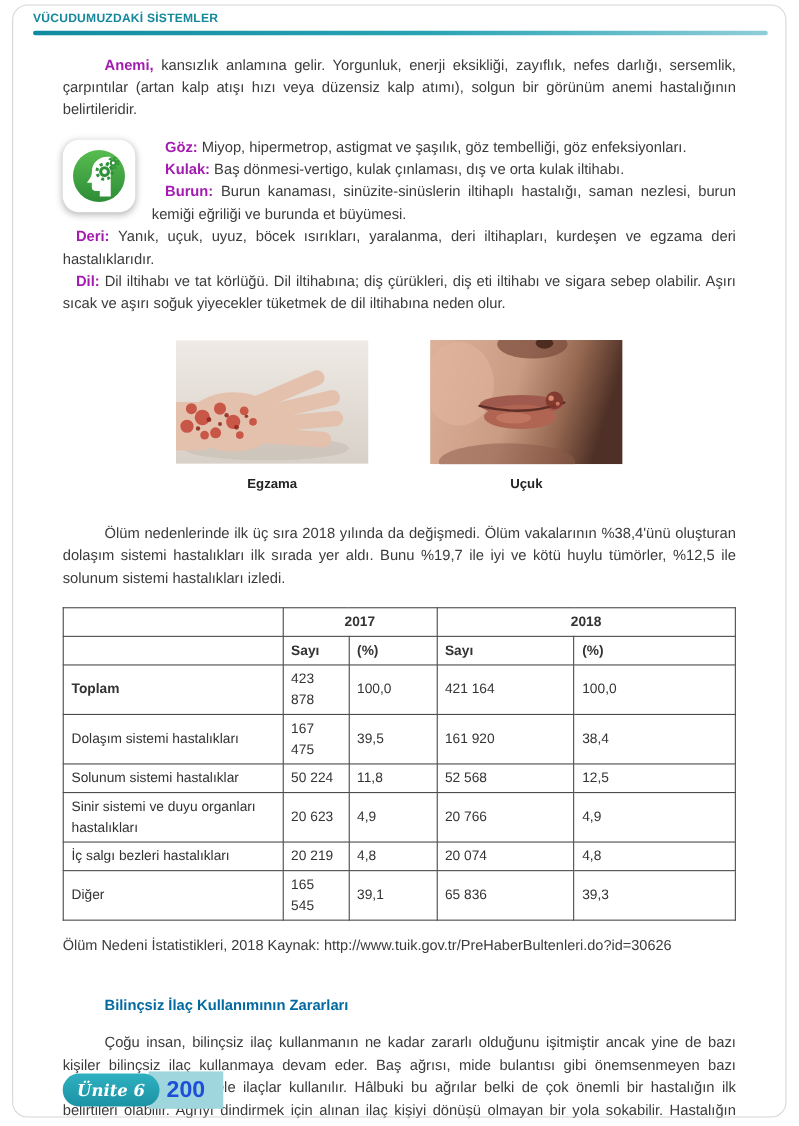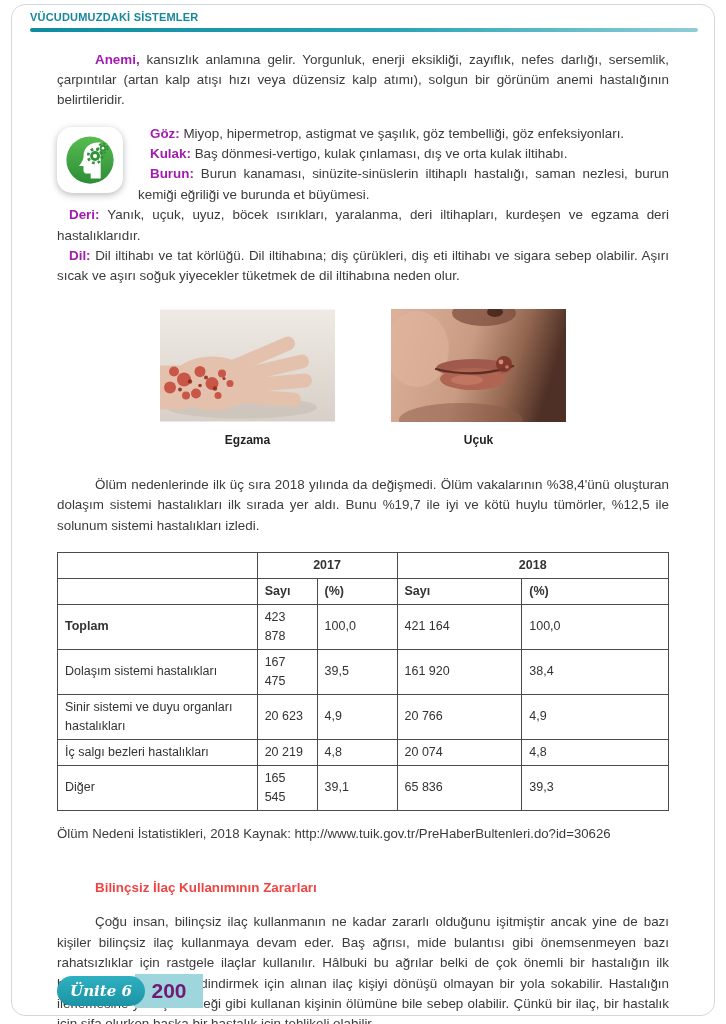--- a/index.html
+++ b/index.html
@@ -43,26 +43,26 @@
   
   table { border-collapse:collapse; width:100%; margin-top:16px; font-size:12.5px; color:#333; }
   col.c1{width:200px;} col.c2{width:60px;} col.c3{width:80px;} col.c4{width:125px;} col.c5{width:147px;}
   th, td { border:1px solid #4b4b4b; padding:3px 7px; text-align:left; vertical-align:middle; }
   thead th { font-weight:bold; }
   th.year { text-align:center; }
   tr.total td:first-child { font-weight:bold; }
   td { font-weight:normal; }
   .source { margin-top:13px; font-size:13.2px; text-align:left; }
   
-  .section-heading { margin-top:34px; padding-left:38px; font-weight:bold; font-size:13.4px; color:#ef4444; text-align:left; }
+  .section-heading { margin-top:34px; padding-left:38px; font-weight:bold; font-size:13.4px; color:#0369a1; text-align:left; }
   
   .footer { position:absolute; left:57px; bottom:16px; width:170px; height:34px; }
   .page-box {
     position:absolute; left:78px; top:0; width:68px; height:34px;
-    background:#9fd6dd; color:#701a75; font-weight:bold; font-size:21px;
+    background:#9fd6dd; color:#1d4ed8; font-weight:bold; font-size:21px;
     display:flex; align-items:center; justify-content:center;
   }
   .unit-pill {
     position:absolute; left:0; top:2px; width:88px; height:30px;
     background:linear-gradient(#2fb0c0,#1b93a5); border-radius:16px;
     color:#fff; display:flex; align-items:center; justify-content:center;
     font-family:"DejaVu Serif", serif; font-style:italic; font-weight:bold; font-size:15px;
   }
 </style>
 </head>
@@ -207,20 +207,27 @@
         <td>100,0</td>
       </tr>
       <tr>
         <td>Dolaşım sistemi hastalıkları</td>
         <td>167 475</td>
         <td>39,5</td>
         <td>161 920</td>
         <td>38,4</td>
       </tr>
       <tr>
+        <td>Solunum sistemi hastalıklar</td>
+        <td>50 224</td>
+        <td>11,8</td>
+        <td>52 568</td>
+        <td>12,5</td>
+      </tr>
+      <tr>
         <td>Sinir sistemi ve duyu organları hastalıkları</td>
         <td>20 623</td>
         <td>4,9</td>
         <td>20 766</td>
         <td>4,9</td>
       </tr>
       <tr>
         <td>İç salgı bezleri hastalıkları</td>
         <td>20 219</td>
         <td>4,8</td>

